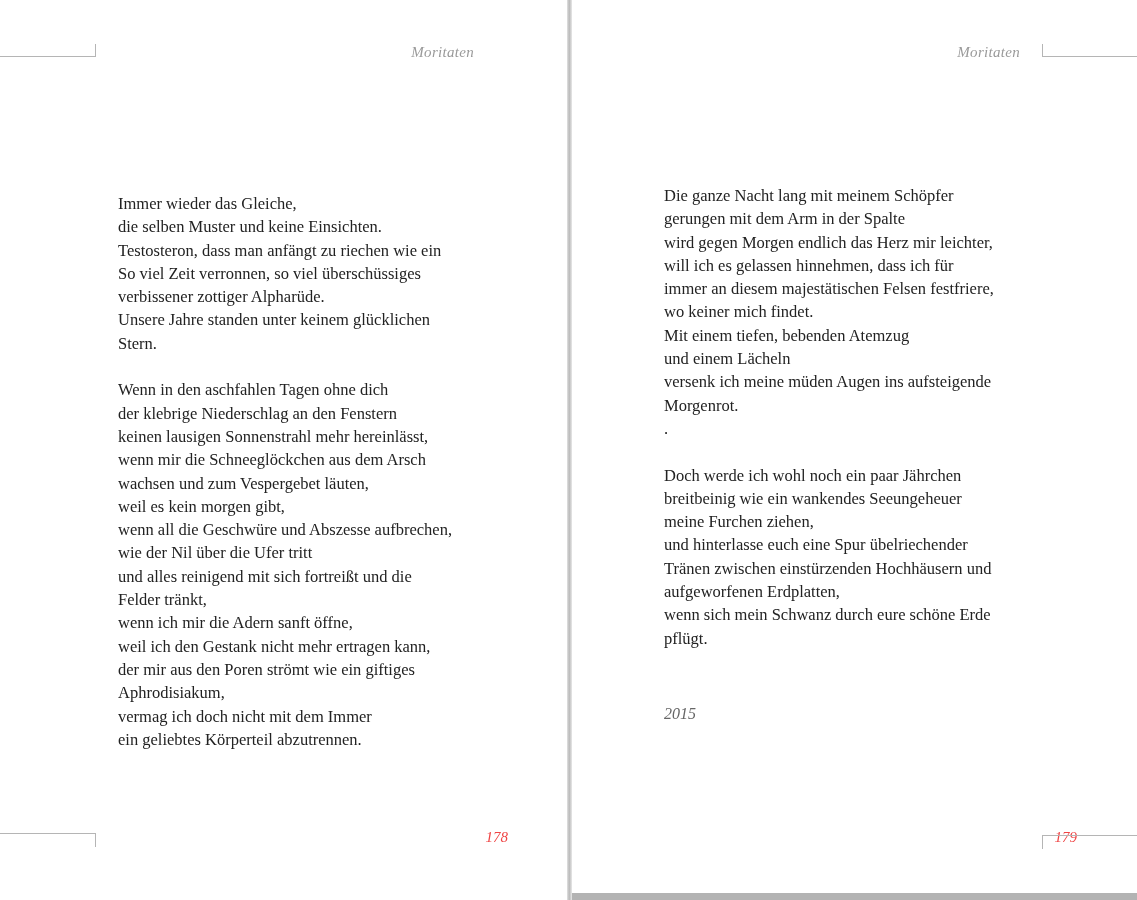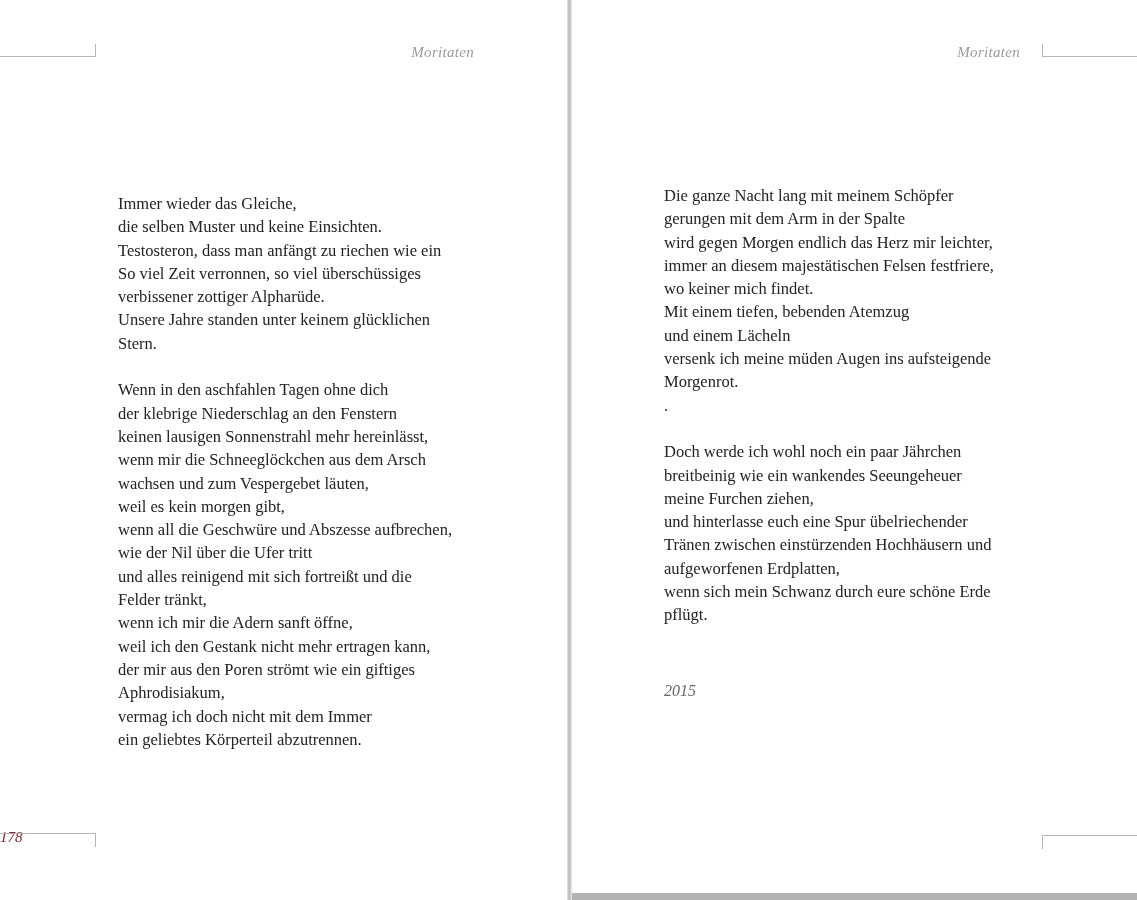--- a/index.html
+++ b/index.html
@@ -57,24 +57,24 @@
     font-style: italic;
     font-size: 16px;
     color: #666666;
   }
 
   .page-number {
     position: absolute;
     top: 829px;
     left: 0;
     width: 508px;
-    text-align: left;
+    text-align: right;
     font-style: italic;
     font-size: 15px;
-    color: #7f1d1d;
+    color: #ef4444;
   }
 
   
   .crop { position: absolute; }
   .crop.top-left {
     left: 0; top: 44px; width: 95px; height: 12px;
     border-bottom: 1px solid #b5b5b5;
     border-right: 1px solid #b5b5b5;
   }
   .crop.top-right {
@@ -153,20 +153,21 @@
   </div>
 
   <div class="page right">
     <div class="running-header">Moritaten</div>
 
     <div class="text-column">
       <div class="stanza">
           <div class="poem-line">Die ganze Nacht lang mit meinem Schöpfer</div>
           <div class="poem-line">gerungen mit dem Arm in der Spalte</div>
           <div class="poem-line">wird gegen Morgen endlich das Herz mir leichter,</div>
+          <div class="poem-line">will ich es gelassen hinnehmen, dass ich für</div>
           <div class="poem-line">immer an diesem majestätischen Felsen festfriere,</div>
           <div class="poem-line">wo keiner mich findet.</div>
           <div class="poem-line">Mit einem tiefen, bebenden Atemzug</div>
           <div class="poem-line">und einem Lächeln</div>
           <div class="poem-line">versenk ich meine müden Augen ins aufsteigende</div>
           <div class="poem-line">Morgenrot.</div>
           <div class="poem-line">.</div>
         </div>
       <div class="stanza">
           <div class="poem-line">Doch werde ich wohl noch ein paar Jährchen</div>
@@ -174,20 +175,21 @@
           <div class="poem-line">meine Furchen ziehen,</div>
           <div class="poem-line">und hinterlasse euch eine Spur übelriechender</div>
           <div class="poem-line">Tränen zwischen einstürzenden Hochhäusern und</div>
           <div class="poem-line">aufgeworfenen Erdplatten,</div>
           <div class="poem-line">wenn sich mein Schwanz durch eure schöne Erde</div>
           <div class="poem-line">pflügt.</div>
         </div>
       <div class="poem-year">2015</div>
     </div>
 
+    <div class="page-number">179</div>
   </div>
 
   <div class="crop top-left"></div>
   <div class="crop top-right"></div>
   <div class="crop bottom-left"></div>
   <div class="crop bottom-right"></div>
 
   <div class="page-divider"></div>
   <div class="next-page-edge"></div>
 

